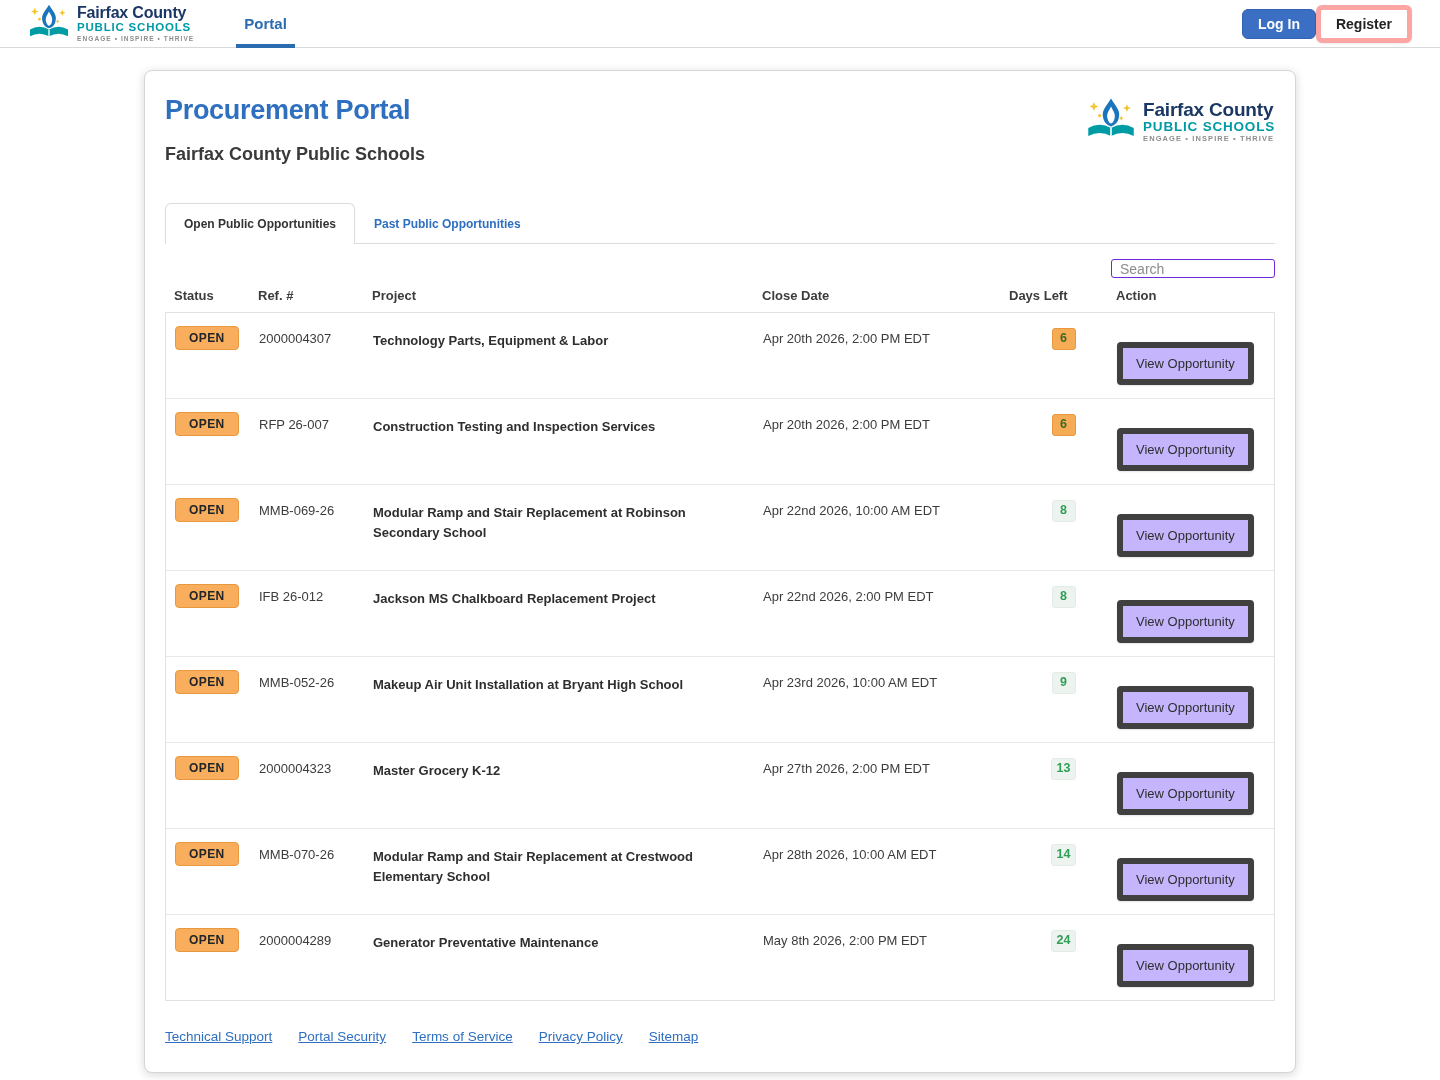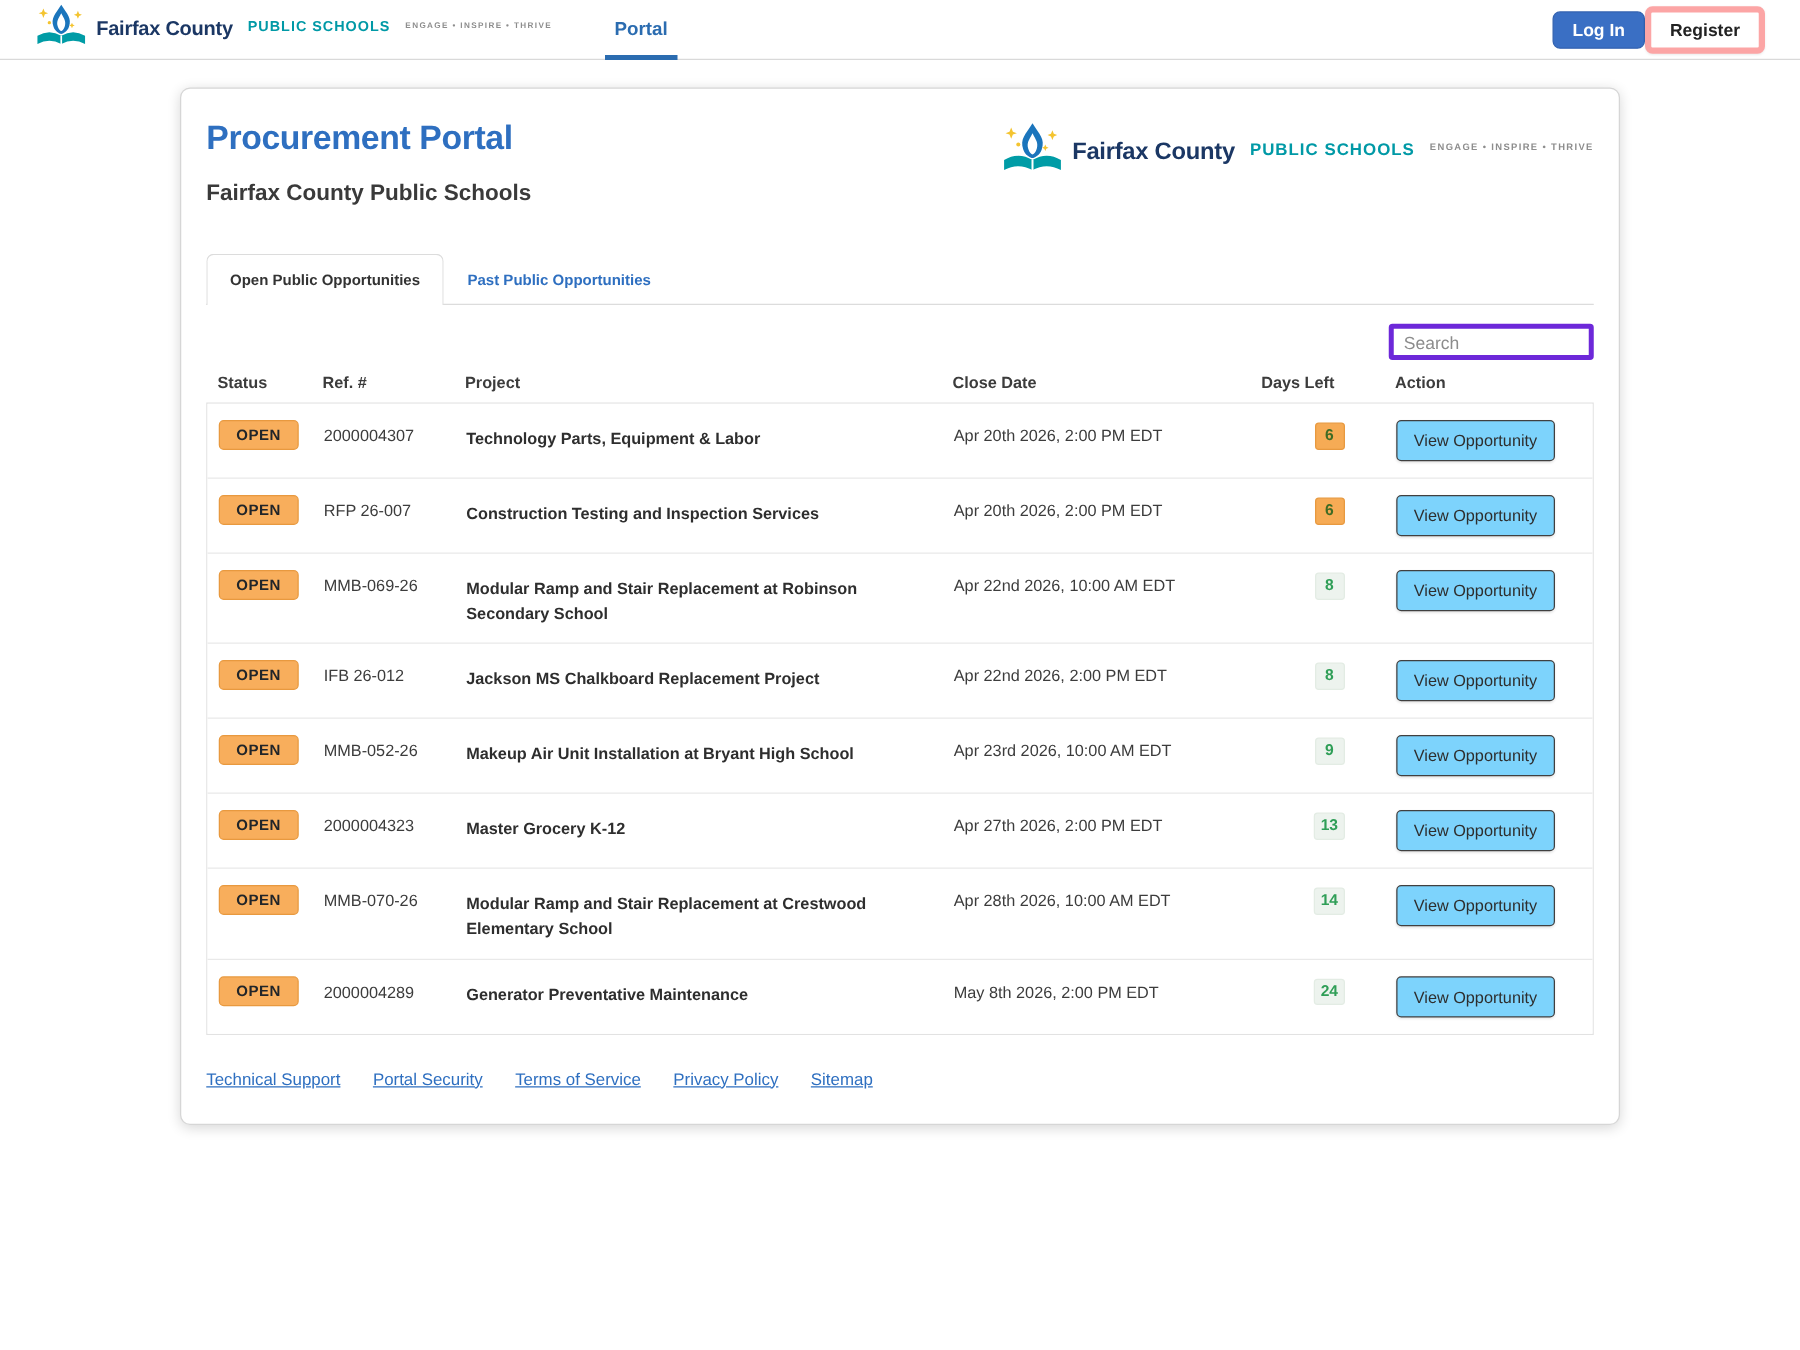--- a/index.html
+++ b/index.html
@@ -4,21 +4,21 @@
 <style>
   * { margin: 0; padding: 0; box-sizing: border-box; }
   html, body { width: 1440px; min-height: 1080px; background: #ffffff; font-family: "Liberation Sans", sans-serif; }
 
   
   .navbar {
     height: 48px; background: #fff; border-bottom: 1px solid #d9d9d9;
     display: flex; align-items: center; padding: 0 28px; position: relative;
   }
   .brand { display: flex; align-items: center; gap: 7px; }
-  .brand-text { display: flex; flex-direction: row; line-height: 1; gap: 12px; }
+  .brand-text { display: flex; flex-direction: column; line-height: 1; }
   .brand-line1 { font-size: 16px; font-weight: bold; color: #1b3764; letter-spacing: -0.2px; }
   .brand-line2 { font-size: 11.5px; color: #0099a6; letter-spacing: 0.8px; margin-top: 1px; font-weight: bold; }
   .brand-tagline { font-size: 6.5px; color: #8d8d8d; letter-spacing: 1.1px; margin-top: 2px; font-weight: bold; }
   .nav-items { display: flex; height: 48px; margin-left: 40px; }
   .nav-item {
     position: relative; display: flex; align-items: center; padding: 0 10px;
     color: #2b6cb0; font-weight: bold; font-size: 15px; cursor: pointer;
   }
   .nav-item.active::after {
     content: ""; position: absolute; left: 2px; right: 2px; bottom: 0; height: 4px; background: #2b6cb0;
@@ -47,21 +47,21 @@
     font-size: 12px; font-weight: bold; padding: 13px 18px; cursor: pointer;
     border: 1px solid transparent; border-bottom: none; margin-bottom: -1px;
     border-top-left-radius: 6px; border-top-right-radius: 6px;
   }
   .tab.active { color: #333; background: #fff; border-color: #dcdcdc; }
   .tab.inactive { color: #2e6fc0; }
 
   
   .search-row { display: flex; justify-content: flex-end; margin-top: 15px; }
   .search-input {
-    width: 164px; height: 29px; border: 4px solid #6d28d9; border-radius: 3px;
+    width: 164px; height: 19px; border: 1px solid #6d28d9; border-radius: 3px;
     padding: 0 8px; font-size: 14px; color: #333; font-family: inherit;
   }
   .search-input::placeholder { color: #8c8c8c; }
 
   
   .thead { display: flex; padding: 10px 0 9px 0; align-items: flex-end; }
   .th { font-size: 12.5px; font-weight: bold; color: #1f1f1f; }
   .tbody { border: 1px solid #e2e2e2; }
   .trow { display: flex; align-items: flex-start; padding: 13px 0; background: #fff; }
   .trow + .trow { border-top: 1px solid #e9e9e9; }
@@ -77,23 +77,24 @@
     display: inline-block; background: #f8ae5c; border: 1px solid #e8993f; color: #212529;
     font-size: 12px; font-weight: bold; letter-spacing: 0.4px; padding: 4px 13px; border-radius: 4px;
   }
   .days-badge {
     display: inline-block; min-width: 24px; text-align: center; font-size: 12.5px; font-weight: bold;
     padding: 3px 5px; border-radius: 3px; line-height: 1.1;
   }
   .days-badge.warning { background: #f6ab55; border: 1px solid #e8993f; color: #3e6b24; }
   .days-badge.success { background: #edf3ee; border: 1px solid #e3ece4; color: #2f9e57; }
   .btn-view {
-    font-family: inherit; background: #7dd3fc; border: 1px solid #404040; border-radius: 4px;
+    font-family: inherit; background: #c4b5fd; border: 6px solid #404040; border-radius: 4px;
     color: #2e2e2e; font-size: 13px; padding: 8px 13px; cursor: pointer;
     box-shadow: 0 1px 2px rgba(0,0,0,.1);
+    margin-top: 16px;
   }
 
   
   .card-footer { display: flex; gap: 26px; margin-top: 28px; padding-bottom: 8px; }
   .footer-link { color: #2e6fc0; font-size: 13.5px; text-decoration: underline; cursor: pointer; }
 </style>
 </head>
 <body>
 
 <div class="navbar">

